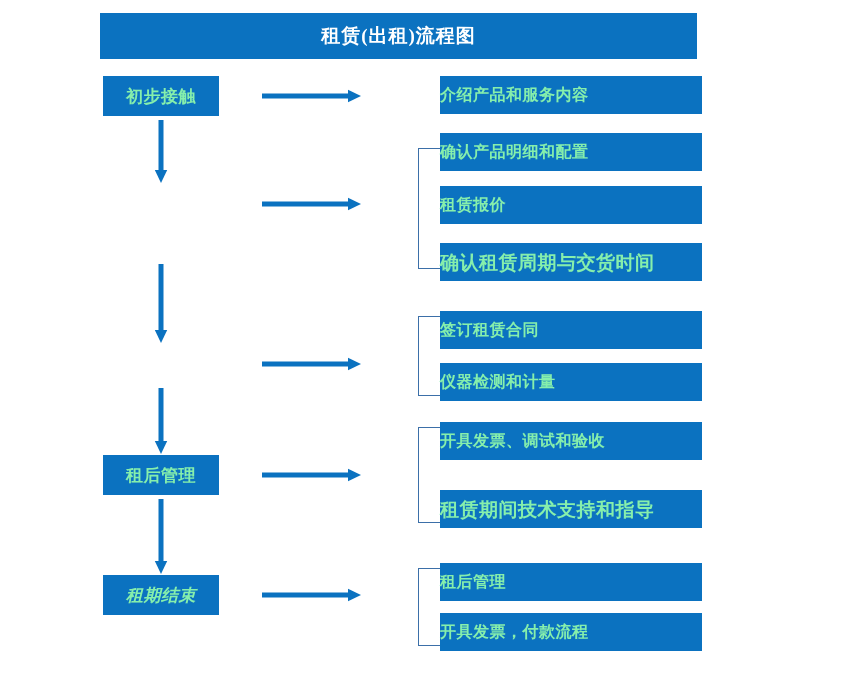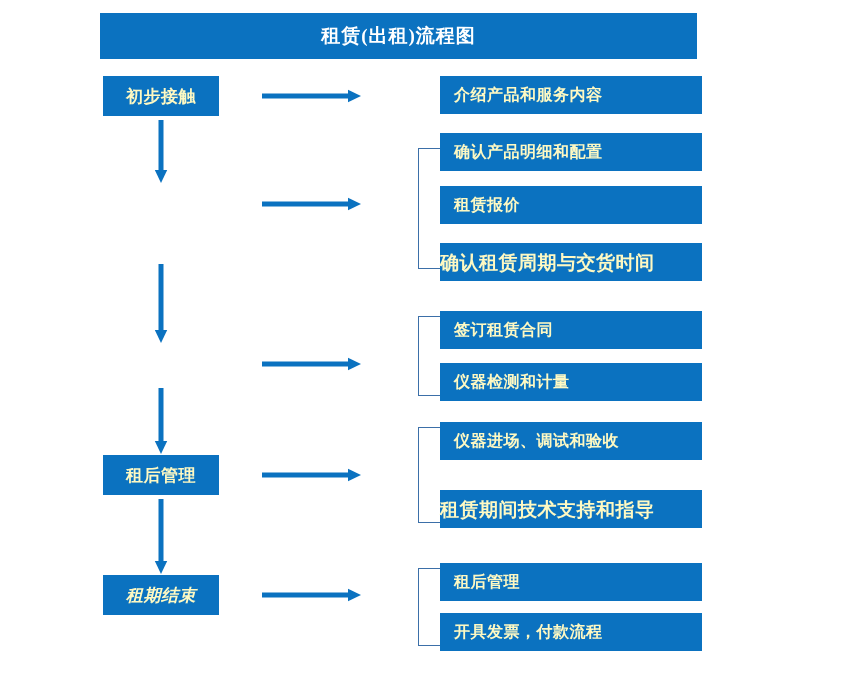--- a/index.html
+++ b/index.html
@@ -37,21 +37,21 @@
     display: flex;
     align-items: center;
     justify-content: center;
     box-sizing: border-box;
   }
 
   
   .node {
     position: absolute;
     background: #0b72c0;
-    color: #fef9c3;
+    color: #86efac;
     font-weight: bold;
     display: flex;
     align-items: center;
     box-sizing: border-box;
     line-height: 1;
   }
 
   .node.stage {
     width: 116px;
     height: 40px;
@@ -59,21 +59,21 @@
     justify-content: center;
     letter-spacing: 0.5px;
   }
 
   .node.detail {
     left: 440px;
     width: 262px;
     height: 38px;
     font-size: 16px;
     justify-content: flex-start;
-    padding-left: 14px;
+    padding-left: 0;
     letter-spacing: 0.5px;
   }
   .node.detail.wide {
     font-size: 19px;
     padding-left: 0;
   }
 
   
   .arrow-h {
     position: absolute;
@@ -188,21 +188,21 @@
   <div class="node detail" style="top:133px;">确认产品明细和配置</div>
 
   <div class="node detail" style="top:186px;">租赁报价</div>
 
   <div class="node detail wide" style="top:243px;">确认租赁周期与交货时间</div>
 
   <div class="node detail" style="top:311px;">签订租赁合同</div>
 
   <div class="node detail" style="top:363px;">仪器检测和计量</div>
 
-  <div class="node detail" style="top:422px;">仪器进场、调试和验收</div>
+  <div class="node detail" style="top:422px;">开具发票、调试和验收</div>
 
   <div class="node detail wide" style="top:490px;">租赁期间技术支持和指导</div>
 
   <div class="node detail" style="top:563px;">租后管理</div>
 
   <div class="node detail" style="top:613px;">开具发票，付款流程</div>
 
 </div>
 
 </body></html>

